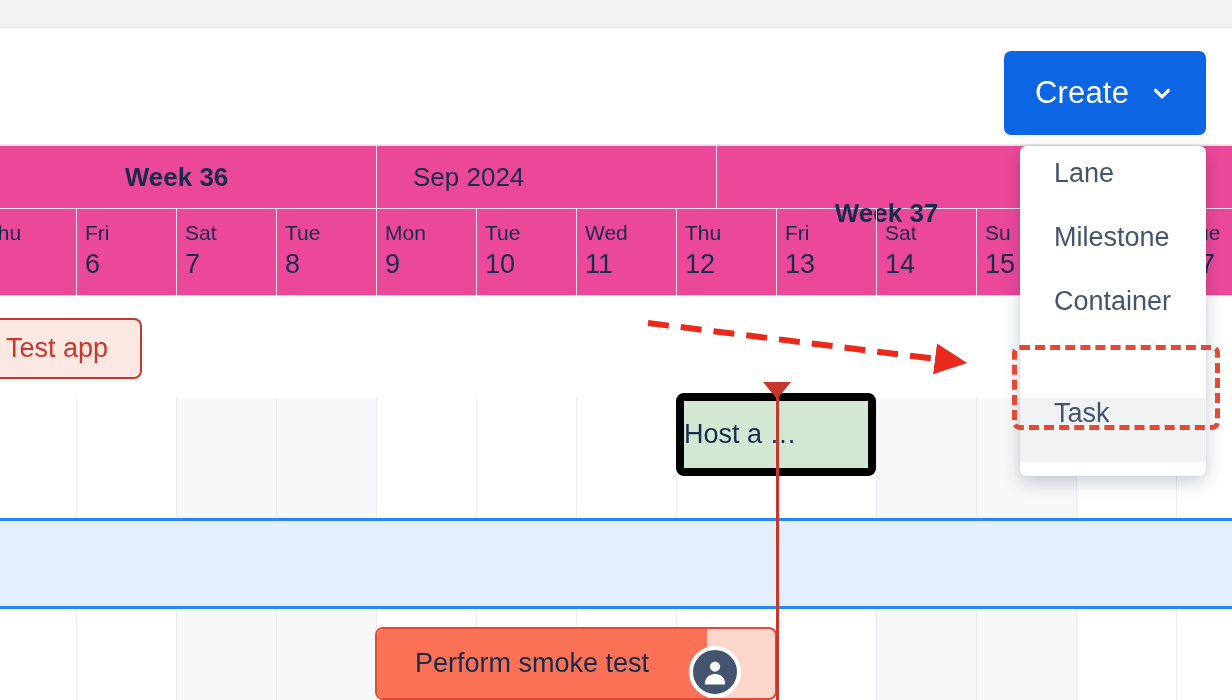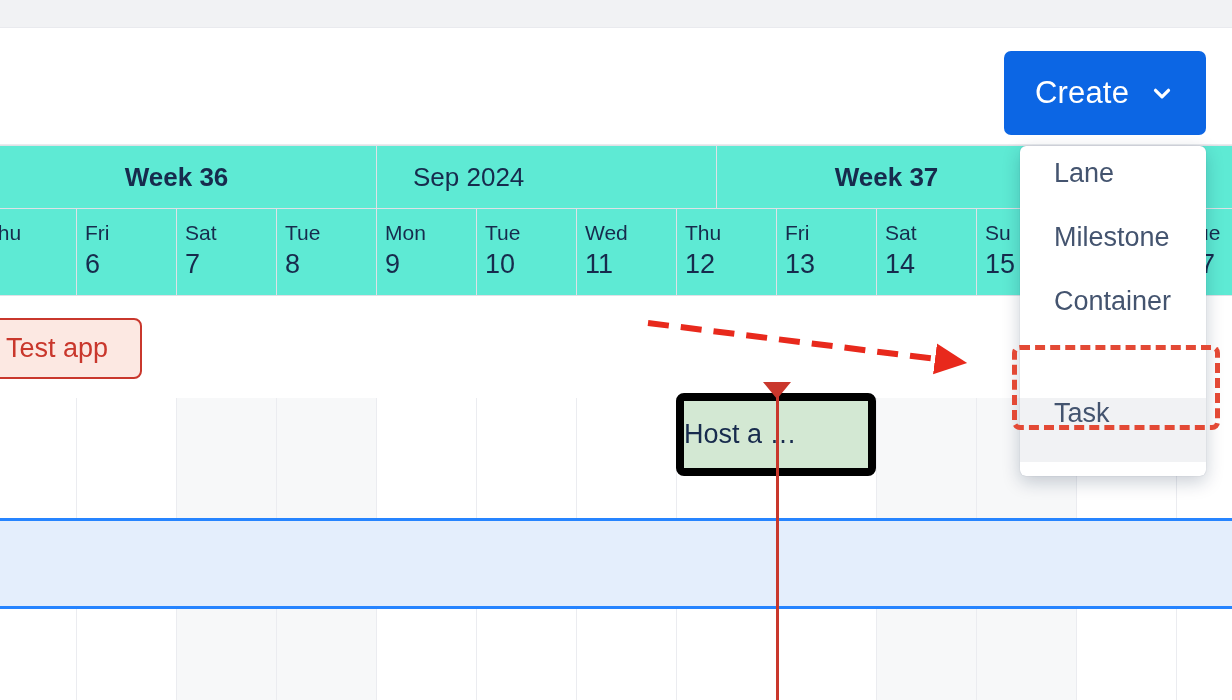--- a/index.html
+++ b/index.html
@@ -29,21 +29,21 @@
     color: #ffffff; cursor: pointer;
     display: flex; align-items: center; justify-content: center; gap: 20px;
   }
   .create-btn .lbl { font-size: 31px; letter-spacing: .2px; }
   .chev { display: block; width: 26px; height: 26px; }
   .chev svg { display: block; width: 26px; height: 26px; }
 
   
   .tl-header {
     position: absolute; left: 0; top: 145px; width: 1232px; height: 151px;
-    background: #5eead4;
+    background: #ec4899;
   }
   .month-row {
     position: absolute; left: 0; top: 0; width: 1232px; height: 64px;
     border-top: 1px solid #dfe1e6; border-bottom: 1px solid #dfe1e6;
   }
   .month-cell {
     position: absolute; top: 0; height: 62px;
     display: flex; align-items: center;
     border-right: 1px solid #dfe1e6;
     padding: 0 0 0 0;
@@ -176,21 +176,21 @@
   </div>
 
   <div class="tl-header">
     <div class="month-row" id="month-row">
         <div class="month-cell bold" style="left: -23px; width: 400px; justify-content: center;">
           <span class="mlabel">Week 36</span>
         </div>
         <div class="month-cell" style="left: 377px; width: 340px; padding-left: 36px;">
           <span class="mlabel">Sep 2024</span>
         </div>
-        <div class="month-cell bold" style="left: 717px; width: 340px; justify-content: center;">
+        <div class="month-cell bold" style="left: 717px; width: 340px; justify-content: center; margin-top: 36px;">
           <span class="mlabel">Week 37</span>
         </div>
         <div class="month-cell bold" style="left: 1057px; width: 200px; justify-content: center;">
           <span class="mlabel">24</span>
         </div>
       </div>
     <div class="day-row" id="day-row">
         <div class="day-cell" style="left: -23px; width: 100px;">
           <div class="dow">Thu</div>
           <div class="dnum">5</div>
@@ -267,20 +267,30 @@
   <div class="lane-highlight"></div>
 
   <div class="bar bar-testapp">
     <span class="blabel">Test app</span>
   </div>
 
   <div class="bar bar-host">
     <span class="blabel">Host a …</span>
   </div>
 
+  <div class="bar bar-smoke">
+    <span class="fill"></span>
+    <span class="blabel">Perform smoke test</span>
+    <span class="avatar">
+      <svg viewBox="0 0 24 24" aria-hidden="true">
+        <circle cx="12" cy="7.6" r="4.1" fill="#ffffff"></circle>
+        <path d="M3.8 22 C3.8 16.6 7.4 13.6 12 13.6 C16.6 13.6 20.2 16.6 20.2 22 Z" fill="#ffffff"></path>
+      </svg>
+    </span>
+  </div>
 
   <div class="today-head"></div>
   <div class="today-line"></div>
 
   <div class="anno-arrow">
     <svg viewBox="0 0 370 90" aria-hidden="true">
       <defs>
         <marker id="ah" markerWidth="6" markerHeight="6" refX="4.2" refY="3" orient="auto">
           <path d="M0,0.4 L5.4,3 L0,5.6 Z" fill="#e8291c"></path>
         </marker>

